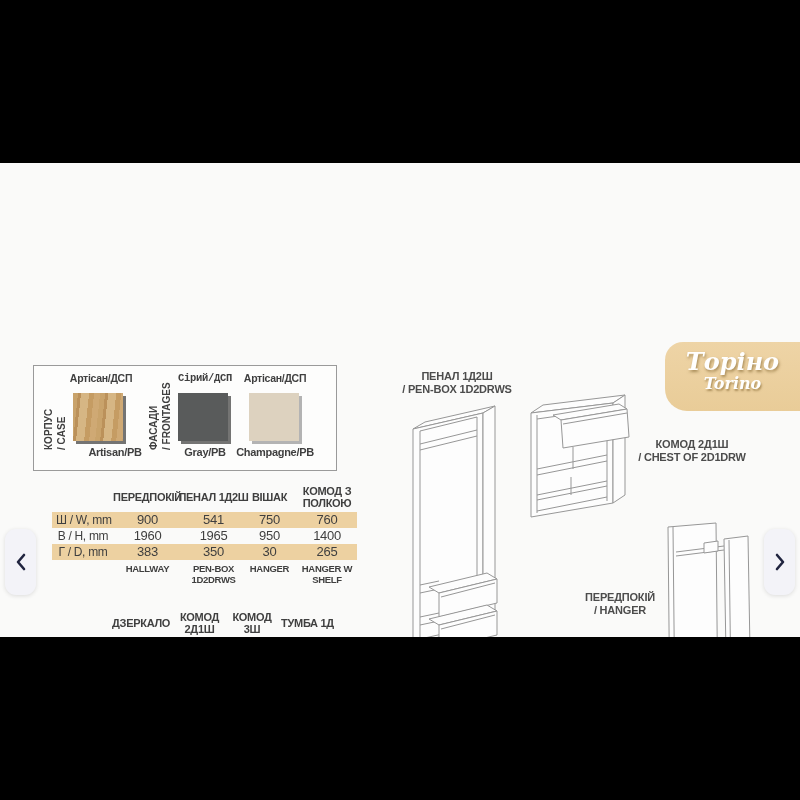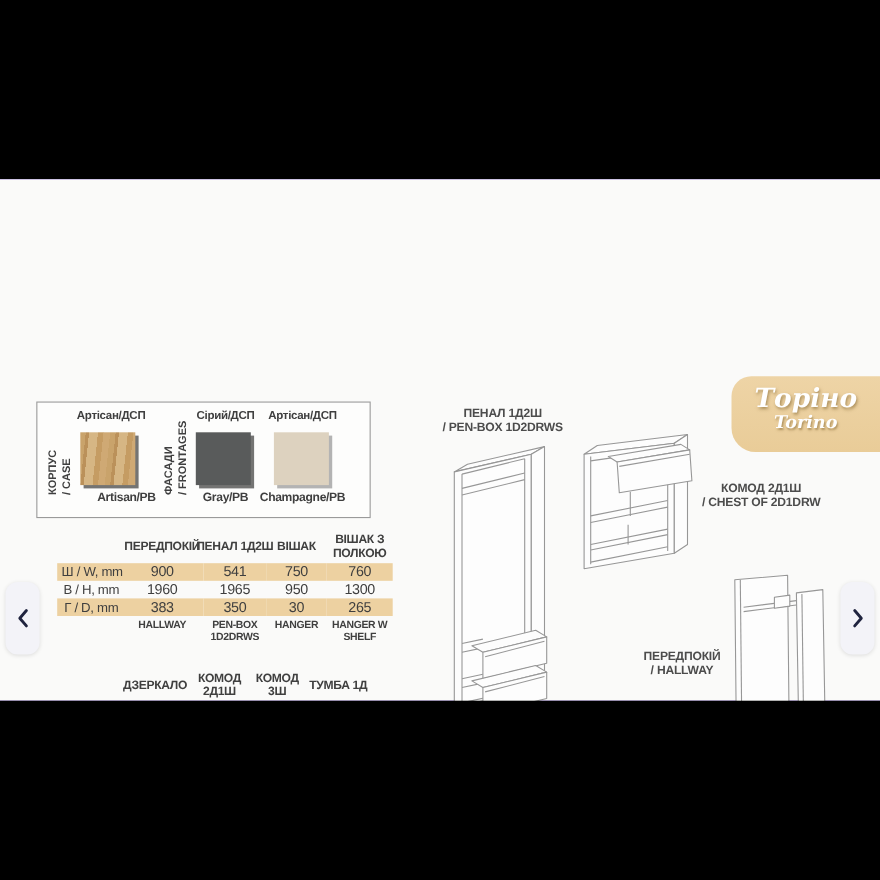--- a/index.html
+++ b/index.html
@@ -75,21 +75,21 @@
     <div class="legend">
       <div class="vlabel" style="left:8px;top:22px;height:62px;">КОРПУС
 / CASE</div>
       <div class="sw wood" style="left:39px;top:27px;"></div>
       <div class="sw-top" style="left:22px;width:90px;">Артісан/ДСП</div>
       <div class="sw-bot" style="left:36px;width:90px;">Artisan/PB</div>
 
       <div class="vlabel" style="left:113px;top:18px;height:66px;">ФАСАДИ
 / FRONTAGES</div>
       <div class="sw gray" style="left:144px;top:27px;"></div>
-      <div class="sw-top" style="left:128px;width:86px;">Сірий/ДСП</div>
+      <div class="sw-top" style="left:128px;width:86px;font-family:Liberation Mono, monospace;">Сірий/ДСП</div>
       <div class="sw-bot" style="left:128px;width:86px;">Gray/PB</div>
 
       <div class="sw champagne" style="left:215px;top:27px;"></div>
       <div class="sw-top" style="left:196px;width:90px;">Артісан/ДСП</div>
       <div class="sw-bot" style="left:196px;width:90px;">Champagne/PB</div>
     </div>
 
     <table class="spec" style="left:52px;top:318px;width:305px;">
       <colgroup>
           <col style="width:58px">
@@ -97,38 +97,38 @@
           <col style="width:57px">
           <col style="width:55px">
           <col style="width:60px">
         </colgroup>
       <thead>
         <tr>
           <th></th>
           <th><span class="hs">ПЕРЕДПОКІЙ</span></th>
           <th><span class="hs">ПЕНАЛ 1Д2Ш</span></th>
           <th><span class="hs">ВІШАК</span></th>
-          <th><span class="hs">ВІШАК З
+          <th><span class="hs">КОМОД З
 ПОЛКОЮ</span></th>
         </tr>
       </thead>
       <tbody>
         <tr class="stripe">
           <td class="rl">Ш / W, mm</td>
           <td>900</td>
           <td>541</td>
           <td>750</td>
           <td>760</td>
         </tr>
         <tr>
           <td class="rl">В / H, mm</td>
           <td>1960</td>
           <td>1965</td>
           <td>950</td>
-          <td>1300</td>
+          <td>1400</td>
         </tr>
         <tr class="stripe">
           <td class="rl">Г / D, mm</td>
           <td>383</td>
           <td>350</td>
           <td>30</td>
           <td>265</td>
         </tr>
       </tbody>
       <tfoot>
@@ -245,21 +245,21 @@
       </g>
       <g stroke="#979797" stroke-width="1" fill="none" stroke-linejoin="round">
         <path fill="#fdfdfd" d="M30,28 L96,17 L104,22 L38,33 Z"></path>
         <path fill="#fdfdfd" d="M38,33 L104,22 L106,50 L40,61 Z"></path>
         <path d="M40,37 L104,26"></path>
       </g>
     </svg>
 
     <div class="draw-label" style="left:550px;top:428px;width:140px;">
       <span>ПЕРЕДПОКІЙ</span>
-      <span>/ HALLWAY</span>
+      <span>/ HANGER</span>
     </div>
     <svg class="draw" style="left:628px;top:352px;" width="132" height="258" viewBox="0 0 132 258">
       <g stroke="#979797" stroke-width="1" fill="none" stroke-linejoin="round">
         <path fill="#fdfdfd" d="M40,12 L88,8 L90,204 L42,210 Z"></path>
         <path d="M45,12 L47,207"></path>
         <path d="M48,37 L96,31 M48,41 L96,35"></path>
         <path fill="#fdfdfd" d="M76,28 L90,26 L90,36 L76,38 Z"></path>
         <path fill="#fdfdfd" d="M96,24 L120,21 L124,250 L100,253 Z"></path>
         <path d="M101,25 L104,251"></path>
       </g>

